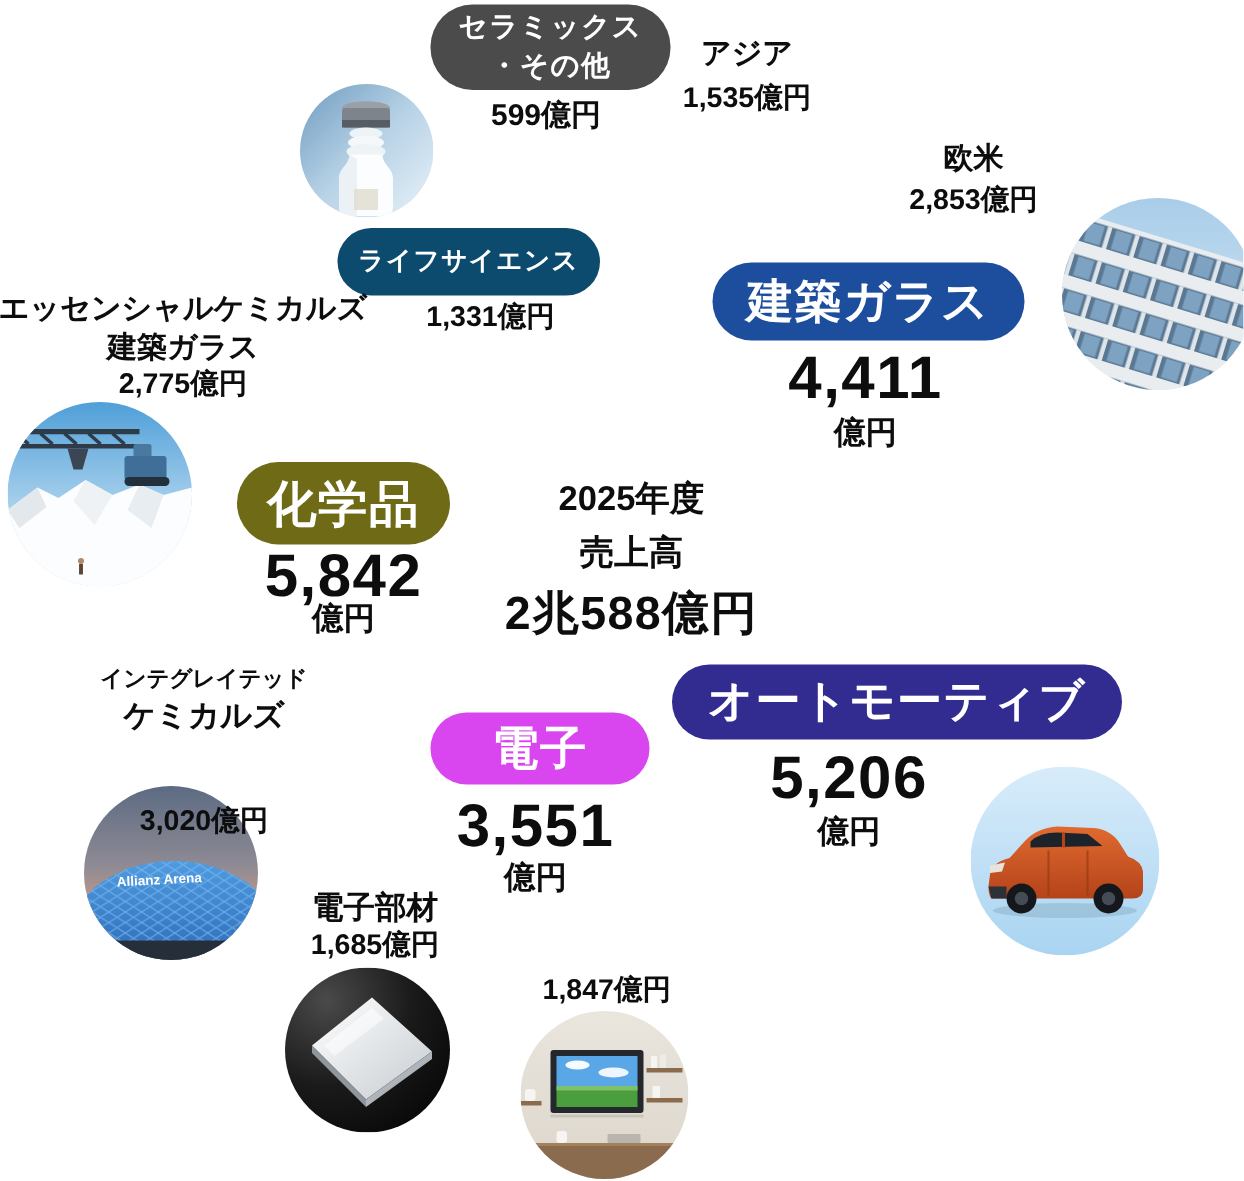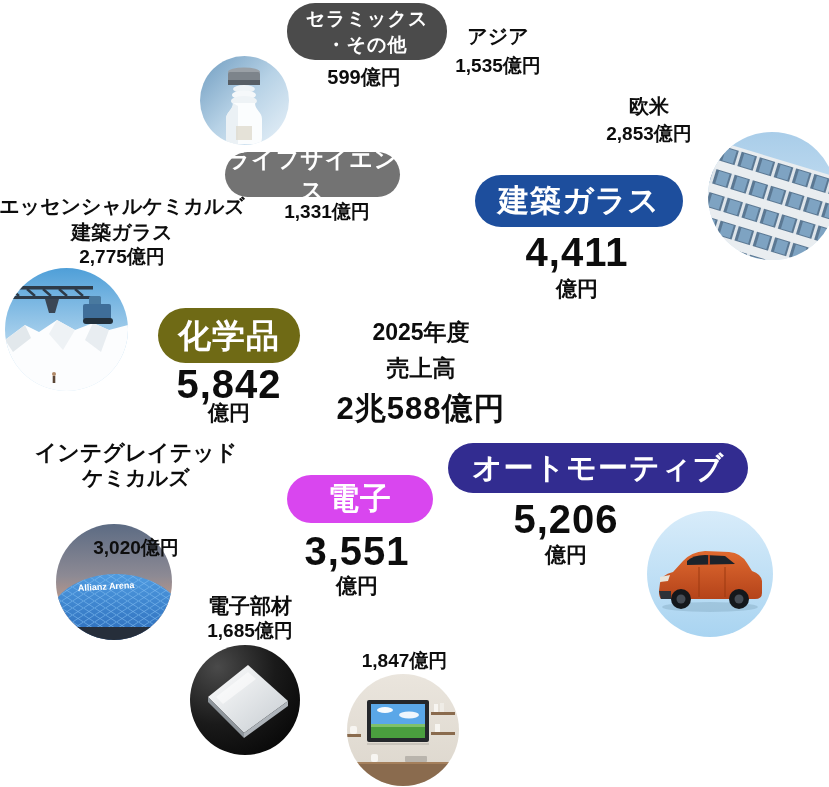--- a/index.html
+++ b/index.html
@@ -199,34 +199,34 @@
   <div class="t" style="left:438px;top:25px;width:120px;height:22px;font-size:20px;">アジア</div>
   <div class="t" style="left:438px;top:55px;width:120px;height:22px;font-size:19px;">1,535億円</div>
   <div class="t" style="left:589px;top:95px;width:120px;height:22px;font-size:20px;">欧米</div>
   <div class="t" style="left:589px;top:123px;width:120px;height:22px;font-size:19px;">2,853億円</div>
   <div class="pill" style="left: 475px; top: 175px; width: 208px; height: 52px; font-size: 31px; background-color: rgb(29, 78, 157);">
     <div class="line">建築ガラス</div>
   </div>
   <div class="t num" style="left:499px;top:231px;width:156px;height:42px;font-size:40px;">4,411</div>
   <div class="t" style="left:499px;top:277px;width:156px;height:24px;font-size:21px;">億円</div>
 
-  <div class="pill" style="left: 225px; top: 152px; width: 175px; height: 45px; font-size: 23px; background-color: #737373;">
+  <div class="pill" style="left: 225px; top: 152px; width: 175px; height: 45px; font-size: 17px; background-color: #0c4a6e;">
     <div class="line">ライフサイエンス</div>
   </div>
   <div class="t" style="left:247px;top:200px;width:160px;height:24px;font-size:19px;">1,331億円</div>
 
   <div class="t" style="left:2px;top:194px;width:240px;height:24px;font-size:20px;">エッセンシャルケミカルズ</div>
   <div class="t" style="left:2px;top:220px;width:240px;height:24px;font-size:20px;">建築ガラス</div>
   <div class="t" style="left:2px;top:246px;width:240px;height:22px;font-size:19px;">2,775億円</div>
   <div class="pill" style="left: 158px; top: 308px; width: 142px; height: 55px; font-size: 33px; background-color: rgb(111, 106, 21);">
     <div class="line">化学品</div>
   </div>
   <div class="t num" style="left:151px;top:363px;width:156px;height:42px;font-size:40px;">5,842</div>
   <div class="t" style="left:151px;top:401px;width:156px;height:24px;font-size:21px;">億円</div>
-  <div class="t" style="left:16px;top:441px;width:240px;height:24px;font-size:22px;">インテグレイテッド</div>
+  <div class="t" style="left:16px;top:441px;width:240px;height:24px;font-size:15px;">インテグレイテッド</div>
   <div class="t" style="left:16px;top:466px;width:240px;height:24px;font-size:21px;text-align:right;">ケミカルズ</div>
   <div class="t" style="left:16px;top:492px;width:240px;height:22px;font-size:19px;margin-top:45px;">3,020億円</div>
 
   <div class="t" style="left:331px;top:319px;width:180px;height:28px;font-size:23px;">2025年度</div>
   <div class="t" style="left:331px;top:355px;width:180px;height:28px;font-size:23px;">売上高</div>
   <div class="t num" style="left:311px;top:390px;width:220px;height:38px;font-size:31px;">2兆588億円</div>
 
   <div class="pill" style="left: 287px; top: 475px; width: 146px; height: 48px; font-size: 31px; background-color: #d946ef;">
     <div class="line">電子</div>
   </div>

